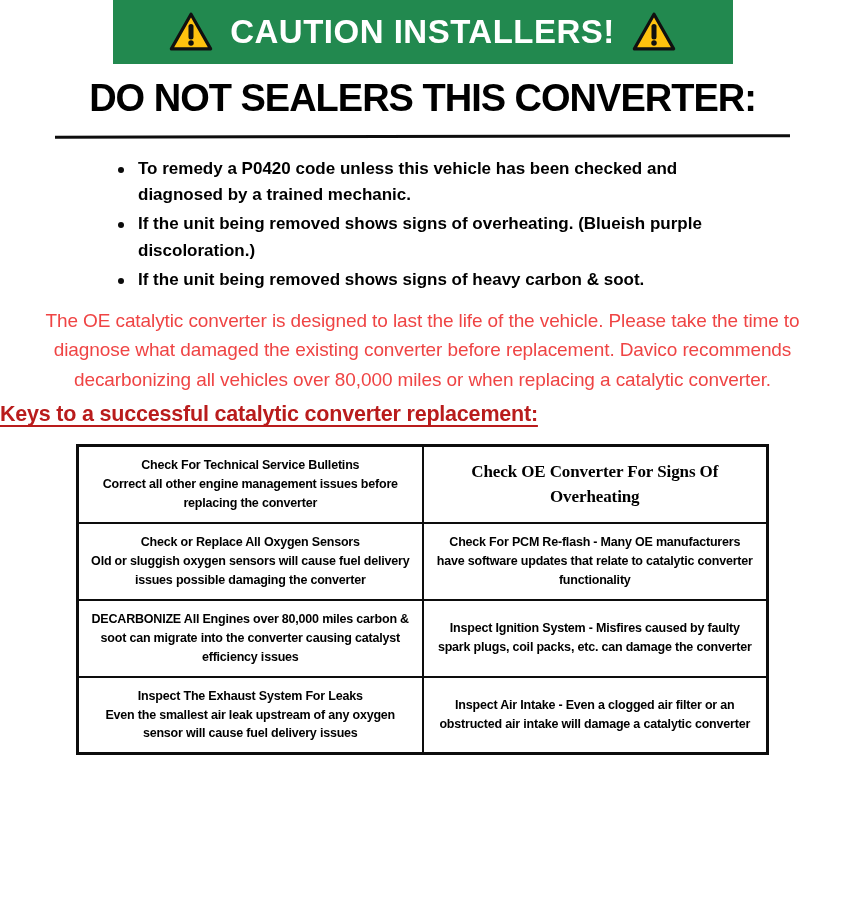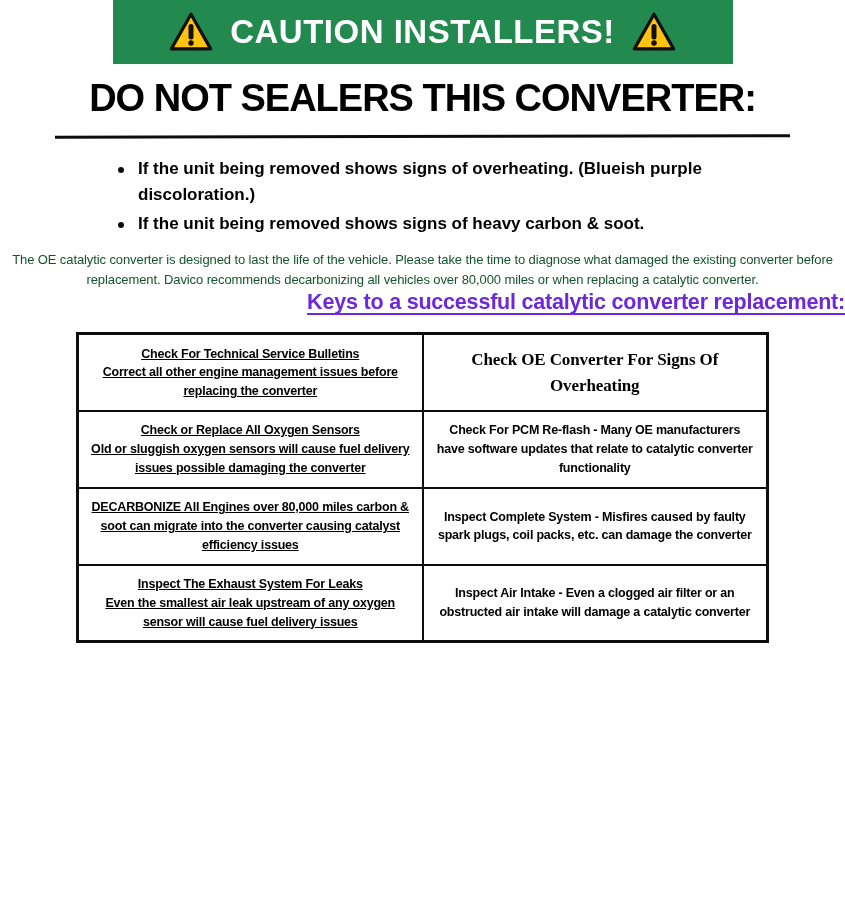--- a/index.html
+++ b/index.html
@@ -70,39 +70,39 @@
   .warning-list li::before{
     content:"";
     position:absolute;
     left:8px; top:11px;
     width:6px; height:6px;
     border-radius:50%;
     background:#0b0b0b;
   }
   
   .advisory{
-    margin:12px auto 0 auto;
+    margin:12px auto 8px auto;
     width:828px;
     text-align:center;
-    font-size:13px;
+    font-size:19px;
     font-weight:400;
     line-height:1.55;
-    color:#14532d;
+    color:#ef4444;
     letter-spacing:-0.1px;
   }
   
   .keys-heading{
-    text-align:right;
+    text-align:left;
     font-size:21.5px;
     font-weight:800;
     letter-spacing:-0.2px;
     text-decoration:underline;
     text-decoration-thickness:2px;
     text-underline-offset:4px;
-    color:#6d28d9;
+    color:#b91c1c;
   }
   
   .keys-table{
     width:693px;
     margin:17px auto 0 auto;
     border-collapse:collapse;
     table-layout:fixed;
   }
   .keys-table td{
     width:50%;
@@ -113,21 +113,21 @@
     font-size:12.5px;
     font-weight:700;
     line-height:1.5;
     letter-spacing:-0.2px;
     white-space:pre-line;
     height:77px;
     color:#000;
   }
   .keys-table tr:first-child td{ border-top-width:3px; }
   .keys-table tr:last-child td{ border-bottom-width:3px; }
-  .keys-table td:first-child{ border-left-width:3px;text-decoration:underline; }
+  .keys-table td:first-child{ border-left-width:3px; }
   .keys-table td:last-child{ border-right-width:3px; }
   .keys-table td.big-cell{
     font-size:17px;
     letter-spacing:-0.1px;
     font-family:Liberation Serif, serif;
   }
 </style>
 </head>
 <body>
 
@@ -145,20 +145,21 @@
       <line class="bar" x1="50" y1="34" x2="50" y2="57"></line>
       <circle class="dot" cx="50" cy="70" r="6"></circle>
     </svg>
   </div>
 
   <h1 class="main-heading">DO NOT SEALERS THIS CONVERTER:</h1>
 
   <div class="rule"></div>
 
   <ul class="warning-list">
+    <li>To remedy a P0420 code unless this vehicle has been checked and diagnosed by a trained mechanic.</li>
     <li>If the unit being removed shows signs of overheating. (Blueish purple discoloration.)</li>
     <li>If the unit being removed shows signs of heavy carbon &amp; soot.</li>
   </ul>
 
   <p class="advisory">The OE catalytic converter is designed to last the life of the vehicle. Please take the time to diagnose what damaged the existing converter before replacement. Davico recommends decarbonizing all vehicles over 80,000 miles or when replacing a catalytic converter.</p>
 
   <h2 class="keys-heading">Keys to a successful catalytic converter replacement:</h2>
 
   <table class="keys-table">
     <tbody>
@@ -167,21 +168,21 @@
 Correct all other engine management issues before replacing the converter</td>
         <td class="big-cell">Check OE Converter For Signs Of Overheating</td>
       </tr>
       <tr>
         <td>Check or Replace All Oxygen Sensors
 Old or sluggish oxygen sensors will cause fuel delivery issues possible damaging the converter</td>
         <td>Check For PCM Re-flash - Many OE manufacturers have software updates that relate to catalytic converter functionality</td>
       </tr>
       <tr>
         <td>DECARBONIZE All Engines over 80,000 miles carbon &amp; soot can migrate into the converter causing catalyst efficiency issues</td>
-        <td>Inspect Complete System - Misfires caused by faulty spark plugs, coil packs, etc. can damage the converter</td>
+        <td>Inspect Ignition System - Misfires caused by faulty spark plugs, coil packs, etc. can damage the converter</td>
       </tr>
       <tr>
         <td>Inspect The Exhaust System For Leaks
 Even the smallest air leak upstream of any oxygen sensor will cause fuel delivery issues</td>
         <td>Inspect Air Intake - Even a clogged air filter or an obstructed air intake will damage a catalytic converter</td>
       </tr>
     </tbody>
   </table>
 
 </div>

